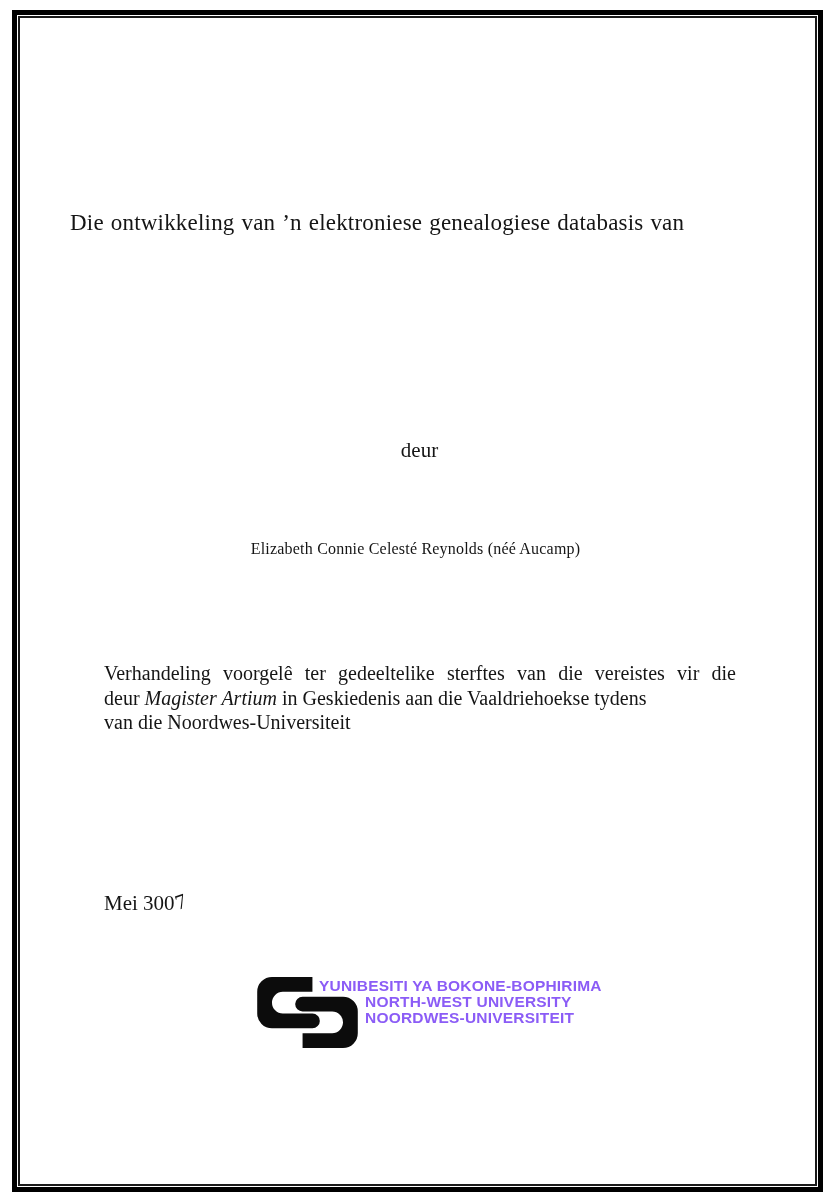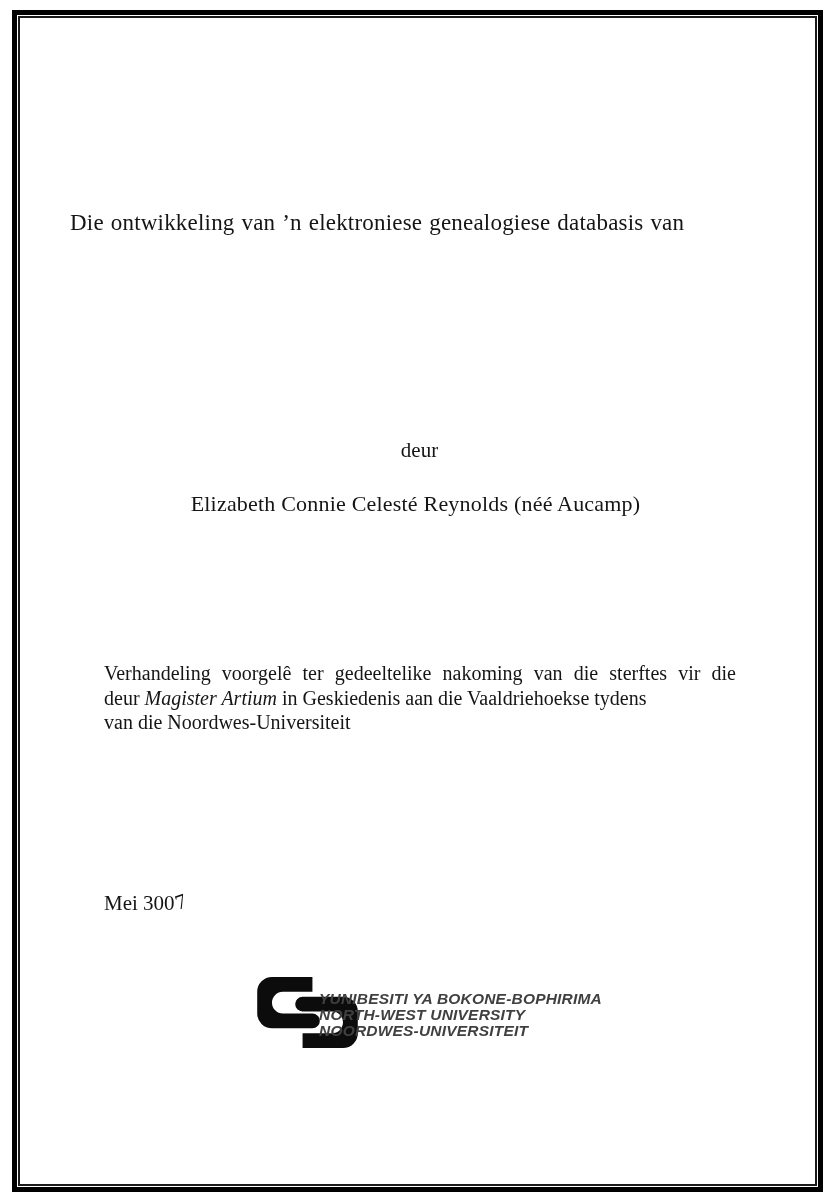--- a/index.html
+++ b/index.html
@@ -44,24 +44,24 @@
     position: absolute;
     top: 438px;
     left: 0; right: 0;
     text-align: center;
     font-size: 21px;
     padding-left: 8px;
   }
 
   .author {
     position: absolute;
-    top: 491px;
+    top: 540px;
     left: 0; right: 0;
     text-align: center;
-    font-size: 22px;
+    font-size: 16px;
     letter-spacing: 0.2px;
   }
 
   .declaration {
     position: absolute;
     top: 661px;
     left: 104px;
     width: 632px;
     font-size: 20px;
     line-height: 24.5px;
@@ -93,50 +93,50 @@
   .logo-mark {
     position: absolute;
     left: 0;
     top: 2px;
     width: 101px;
     height: 71px;
   }
   .logo-text {
     position: absolute;
     left: 62px;
-    top: 16px;
+    top: 3px;
     font-family: "Liberation Sans", sans-serif;
     font-weight: 700;
     font-size: 15.5px;
     line-height: 16px;
     letter-spacing: 0.2px;
     white-space: nowrap;
-    color: #404040;
-    font-style: italic;
+    color: #8b5cf6;
   }
   .logo-text .indented {
+    margin-left: 46px;
   }
 </style>
 </head>
 <body>
 
 <div class="frame">
   <div class="frame-inner"></div>
 </div>
 
 <div class="title">
   <div>Die ontwikkeling van ’n elektroniese genealogiese databasis van</div>
 </div>
 
 <div class="byline">deur</div>
 
 <div class="author">Elizabeth Connie Celesté Reynolds (néé Aucamp)</div>
 
 <div class="declaration">
-  <div class="decl-justified">Verhandeling voorgelê ter gedeeltelike nakoming van die sterftes vir die</div>
+  <div class="decl-justified">Verhandeling voorgelê ter gedeeltelike sterftes van die vereistes vir die</div>
   <div><span>deur </span><i>Magister Artium</i><span> in Geskiedenis aan die Vaaldriehoekse tydens</span></div>
   <div>van die Noordwes-Universiteit</div>
 </div>
 
 <div class="supervisor-block">
   <div><span>Mei 300</span><span class="digit-odd">7</span></div>
 </div>
 
 <div class="logo">
   <svg class="logo-mark" viewBox="0 0 102 72" xmlns="http://www.w3.org/2000/svg">

